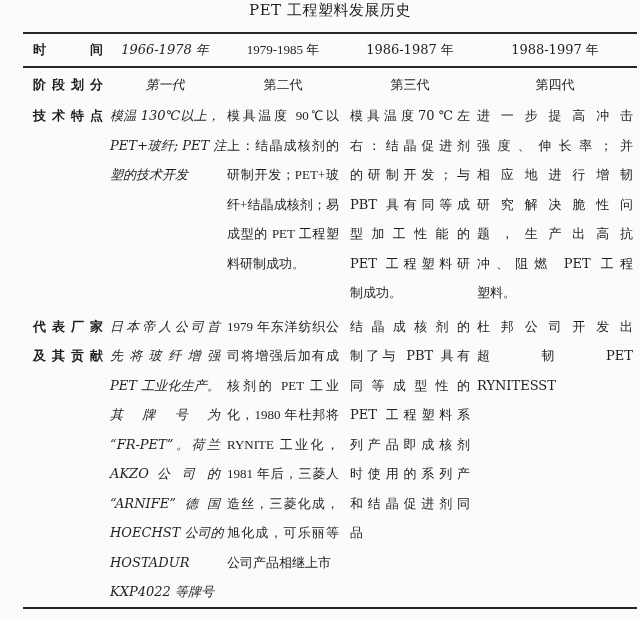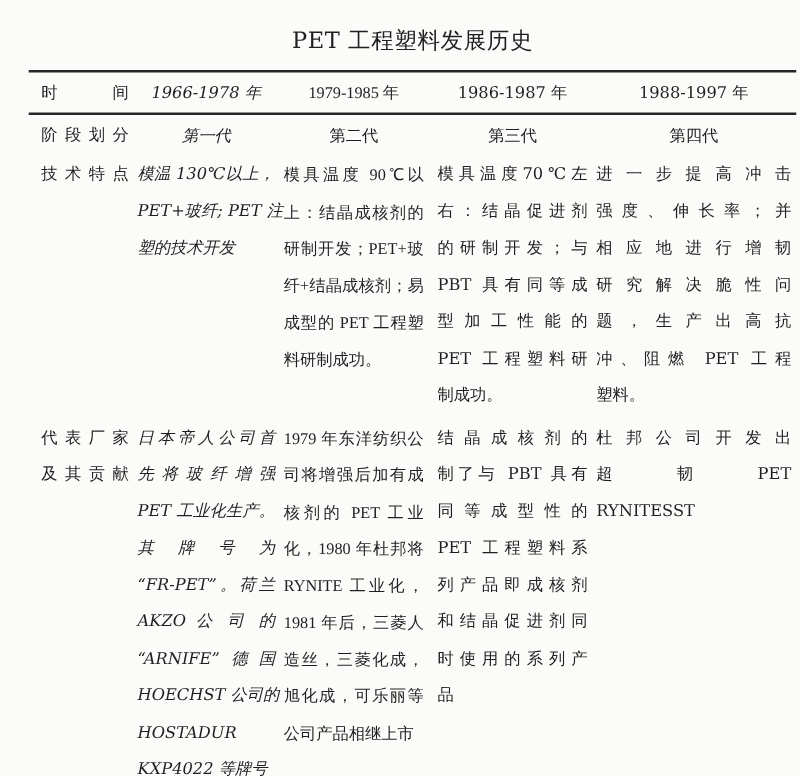--- a/index.html
+++ b/index.html
@@ -9,23 +9,23 @@
     background: #fbfbf9;
     color: #1f1f1f;
     font-family: "DejaVu Serif", "Liberation Serif", serif;
     overflow: hidden;
   }
   .page { position: relative; width: 640px; height: 621px; }
 
   .title {
     margin-left: 23px;
     width: 614px;
-    padding-top: 20px;
+    padding-top: 1px;
     text-align: center;
-    font-size: 18px;
+    font-size: 15px;
     letter-spacing: 0.5px;
     white-space: nowrap;
   }
 
   .rule { margin-left: 23px; width: 614px; height: 2px; background: #262626; }
   .rule-top { margin-top: 12px; }
 
   .grid-row {
     display: grid;
     grid-template-columns: 77px 117px 123px 127px 156px;
@@ -40,21 +40,21 @@
 
   .row-time  { height: 32px; align-items: center; }
   .row-stage { height: 33px; align-items: center; }
   .row-makers { margin-top: 4px; }
 
   .head-cell { text-align: center; white-space: nowrap; }
 
   
   .jall { text-align: justify; text-align-last: justify; }
 
-  .label-cell { line-height: 29.5px; }
+  .label-cell { line-height: 29.5px; font-weight: bold; }
   .row-time .label-cell { line-height: normal; }
 
   .body-cell .cell-line {
     line-height: 29.5px;
     white-space: nowrap;
     text-align: justify;
     text-align-last: justify;
   }
   .body-cell .cell-line.last-line { text-align-last: left; }
   .jall .cell-line, .jall .cell-line.last-line { text-align-last: justify; }
@@ -148,22 +148,22 @@
         <div class="cell-line">造丝，三菱化成，</div>
         <div class="cell-line">旭化成，可乐丽等</div>
         <div class="cell-line last-line">公司产品相继上市</div>
       </div>
     <div class="body-cell">
         <div class="cell-line">结晶成核剂的</div>
         <div class="cell-line">制了与 PBT 具有</div>
         <div class="cell-line">同等成型性的</div>
         <div class="cell-line">PET 工程塑料系</div>
         <div class="cell-line">列产品即成核剂</div>
+        <div class="cell-line">时使用的系列产</div>
         <div class="cell-line">和结晶促进剂同</div>
-        <div class="cell-line">时使用的系列产</div>
         <div class="cell-line last-line">品</div>
       </div>
     <div class="body-cell">
         <div class="cell-line">杜邦公司开发出</div>
         <div class="cell-line">超   韧   PET</div>
         <div class="cell-line last-line">RYNITESST</div>
       </div>
   </div>
 
   <div class="rule"></div>

